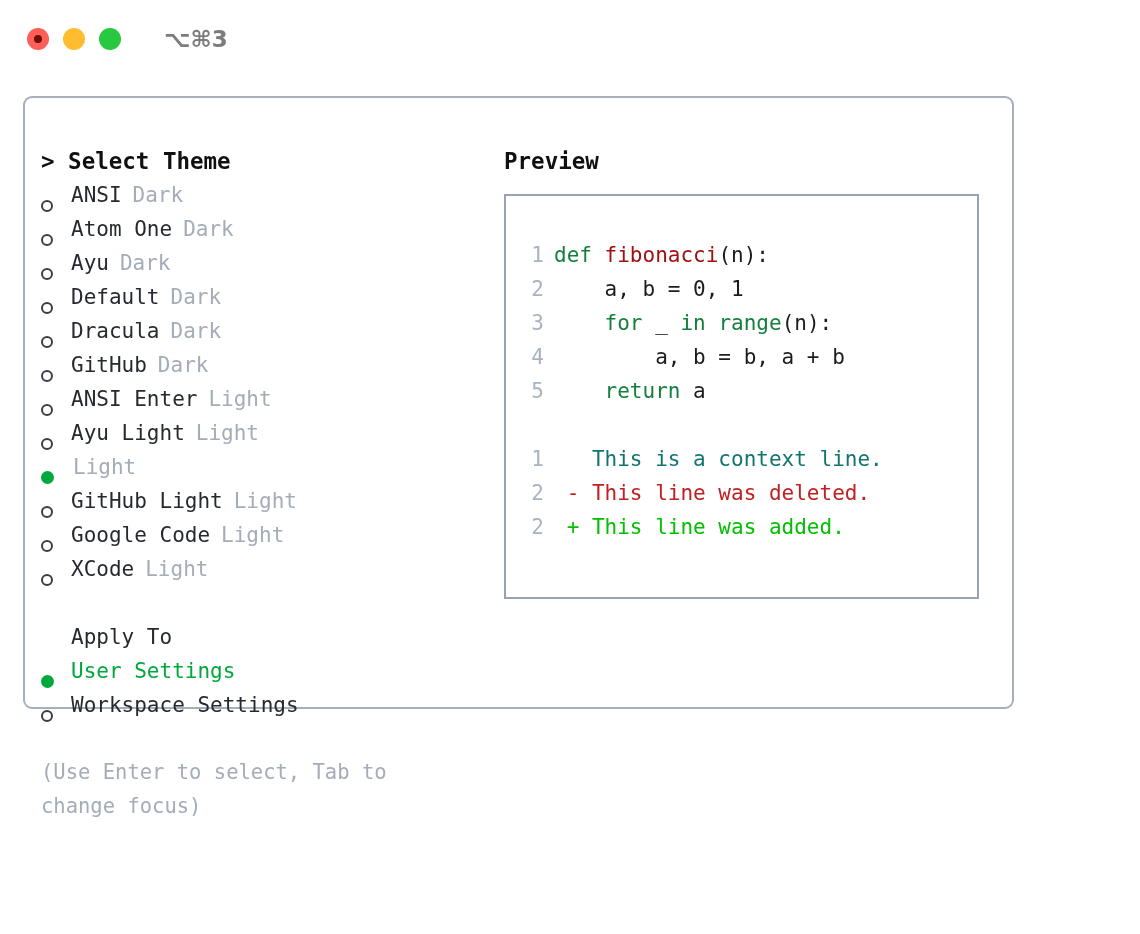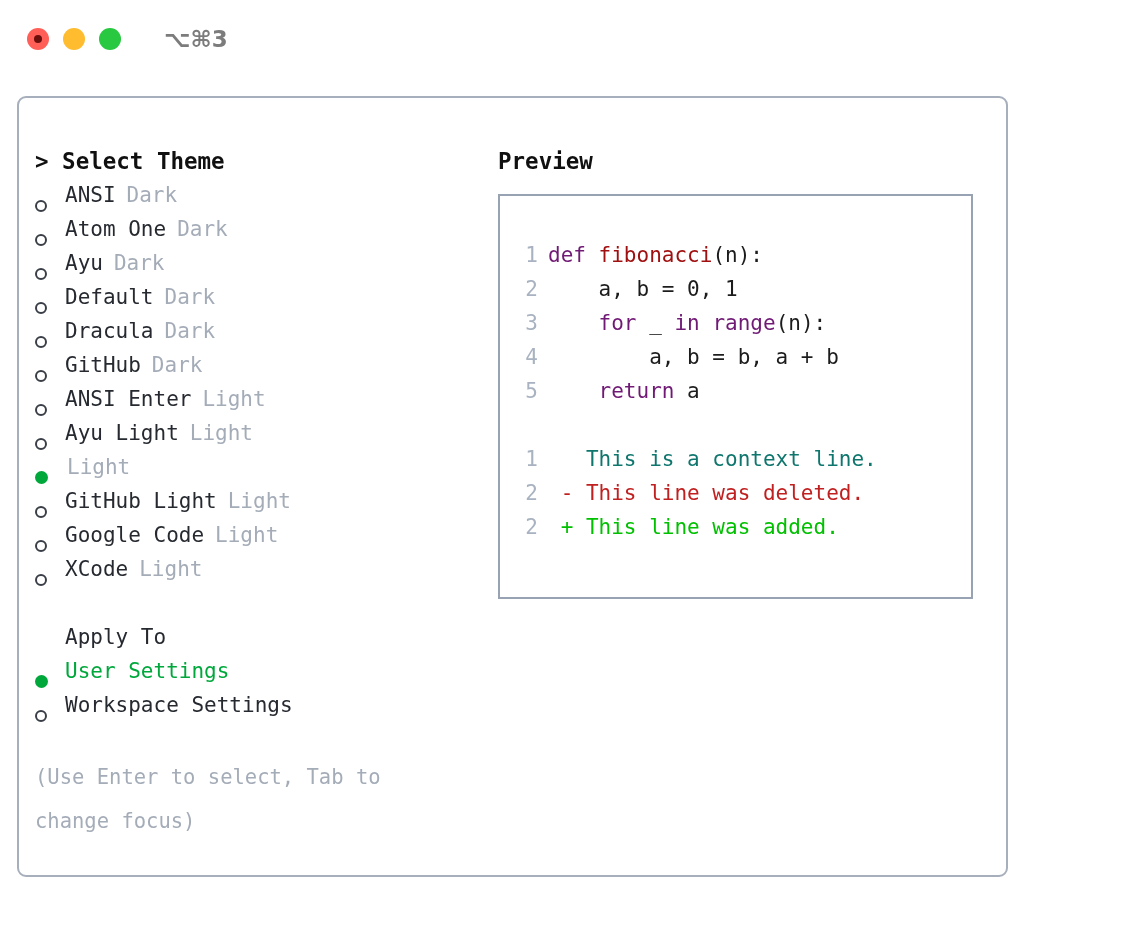--- a/index.html
+++ b/index.html
@@ -56,24 +56,24 @@
     font-size: 23px;
     font-weight: bold;
     color: #7c7c7c;
     letter-spacing: 0px;
     line-height: 1;
   }
 
   
   #main-panel {
     position: absolute;
-    left: 17px;
+    left: 23px;
     top: 96px;
     width: 991px;
-    height: 781px;
+    height: 613px;
     border: 2px solid #a7afbc;
     border-radius: 9px;
     box-sizing: border-box;
     background: #ffffff;
   }
 
   #panel-columns {
     position: absolute;
     left: 0; top: 0;
     width: 100%;
@@ -138,21 +138,21 @@
     font-size: 21px;
     color: #262a30;
   }
   .option-row.heading-row .option-label { margin-left: 9px; }
 
   #apply-to-block { margin-top: 34px; }
 
   #hint-text {
     margin-top: 33px;
     font-size: 20.5px;
-    line-height: 44px;
+    line-height: 34px;
     color: #a4acb8;
     width: 410px;
     white-space: pre-wrap;
   }
 
   
   #preview-column {
     position: absolute;
     left: 479px;
     top: 46px;
@@ -178,21 +178,21 @@
   .code-line { display: flex; height: 34px; align-items: center; white-space: pre; }
   .gutter {
     width: 26px;
     flex: 0 0 26px;
     text-align: right;
     color: #a8b2c0;
     margin-right: 10px;
   }
   .code-text { white-space: pre; }
 
-  .tok-kw   { color: #701a75; }
+  .tok-kw   { color: #15803d; }
   .tok-fn   { color: #a01010; }
   .tok-plain{ color: #1c1c1c; }
 
   #preview-diff {
     position: absolute;
     left: 12px;
     top: 246px;
     font-size: 21px;
     line-height: 34px;
     white-space: pre;

